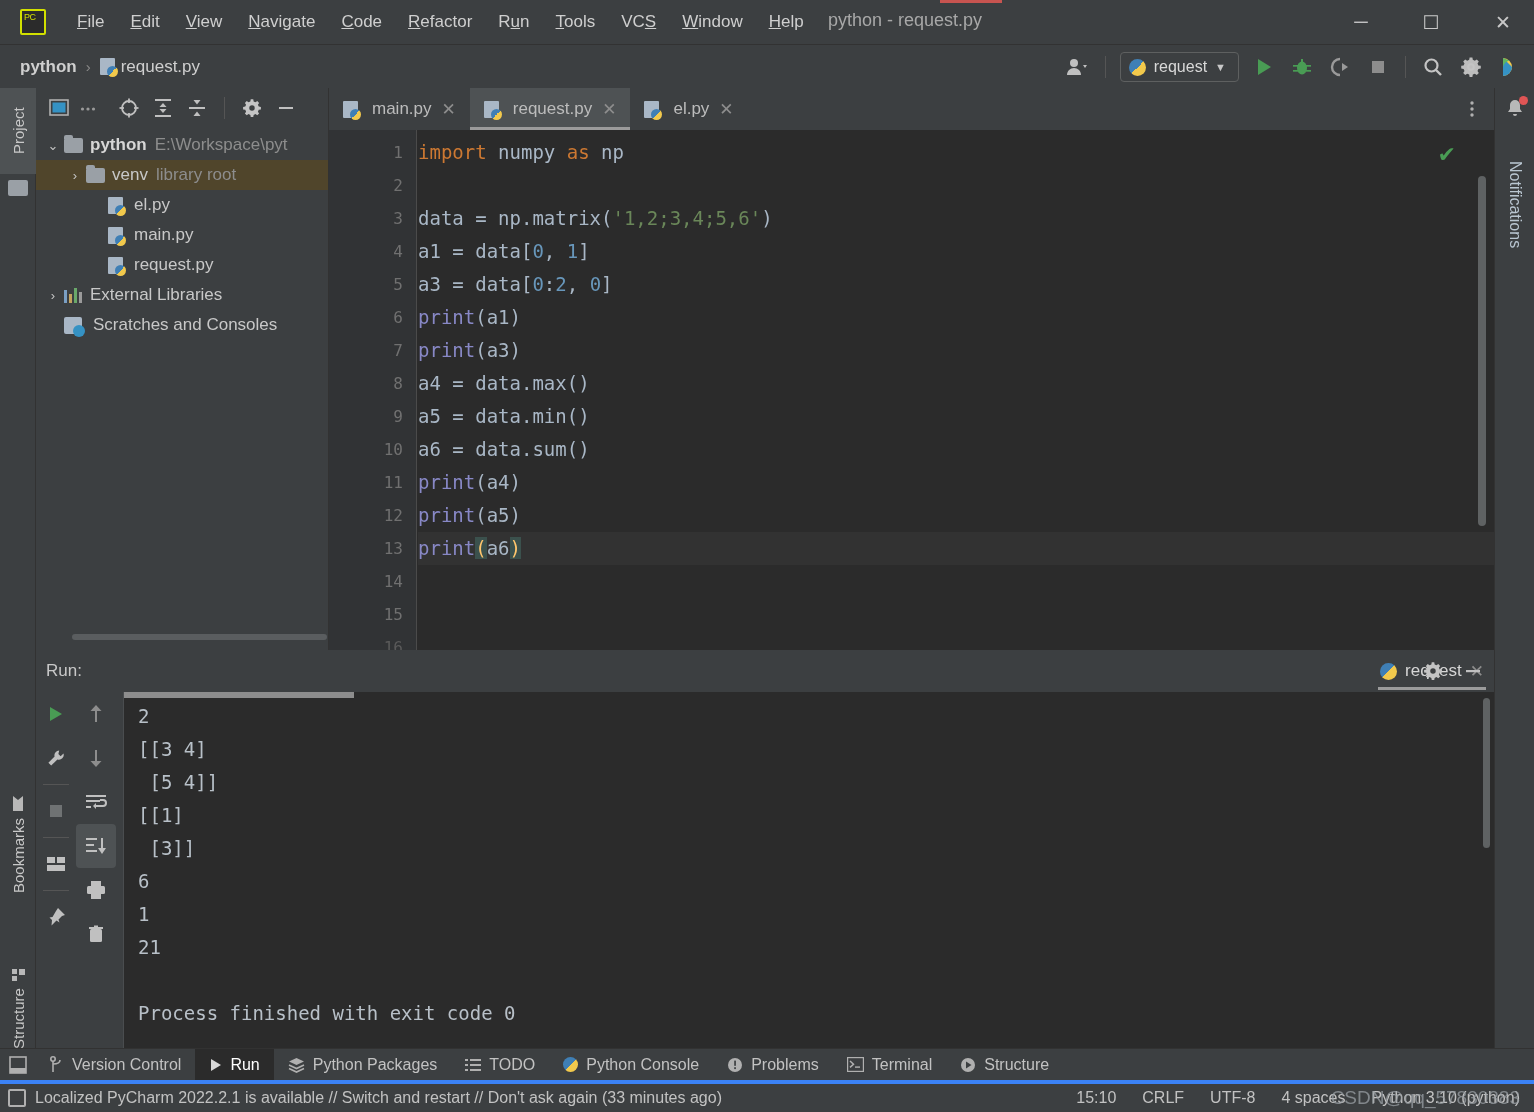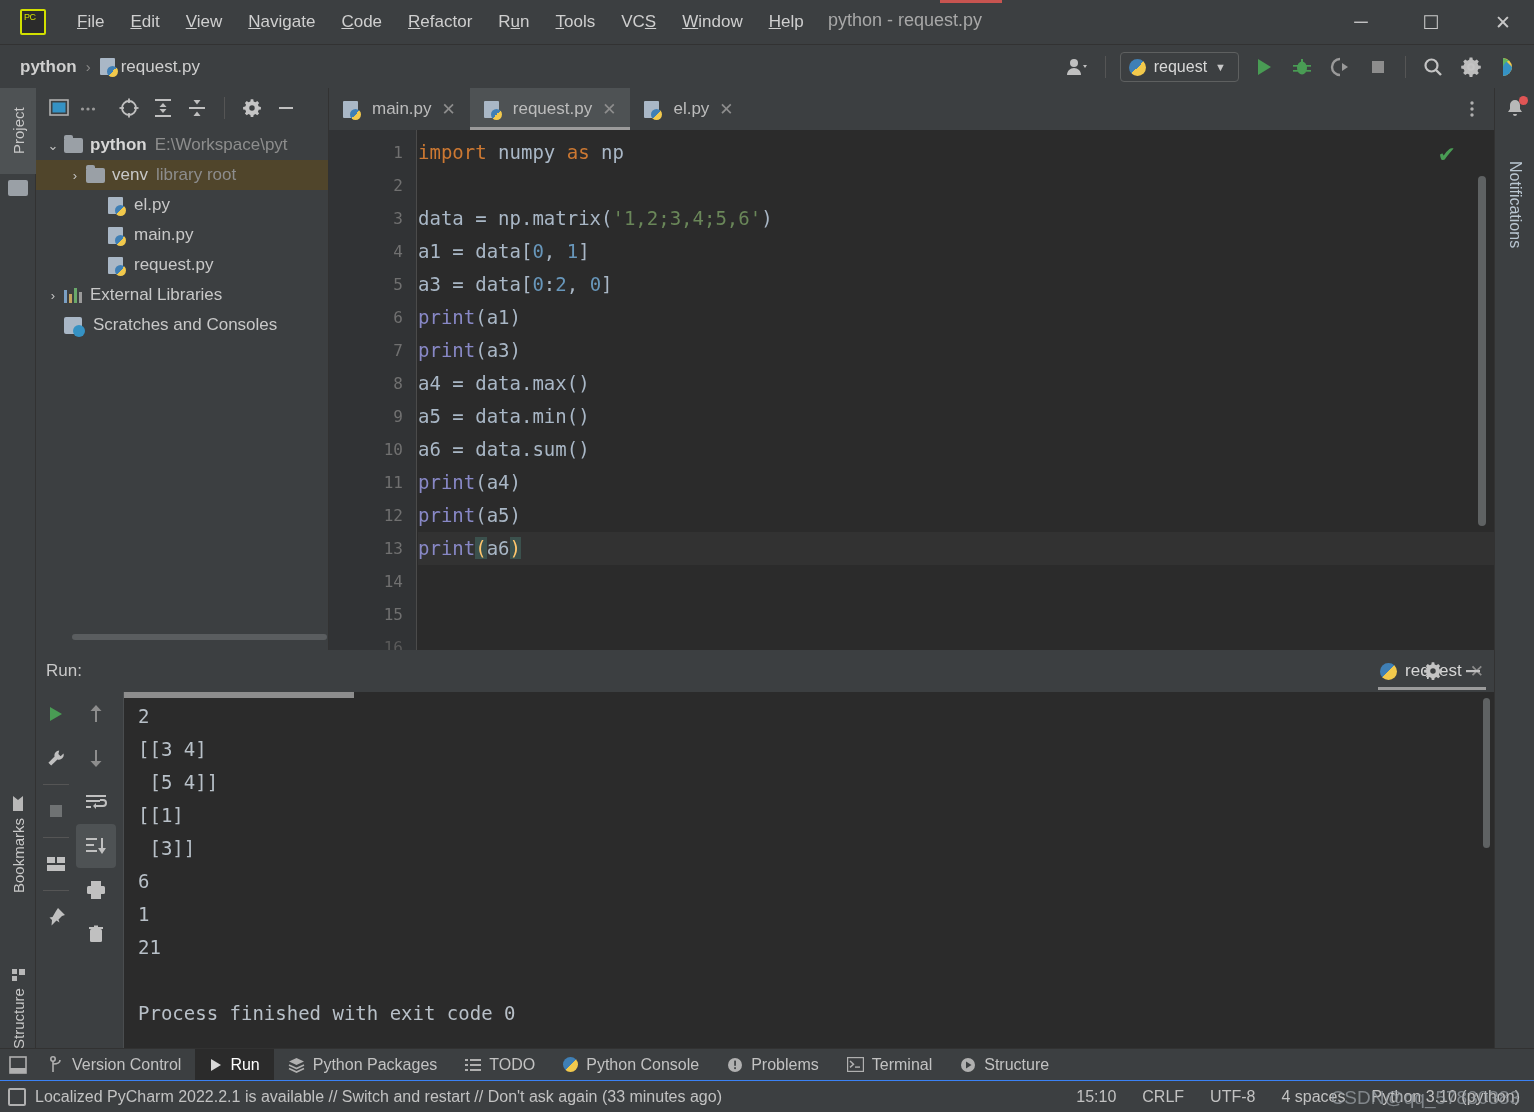--- a/index.html
+++ b/index.html
@@ -214,21 +214,21 @@
   .bt {
     display:flex;align-items:center;gap:8px; height:32px; padding:0 14px;
     font-size:16px; color:#c2c2c2; white-space:nowrap;
   }
   .bt.sel { background:#2b2b2b; color:#ffffff; }
 
   
   .statusbar {
     position:absolute; left:0; bottom:0; width:1534px; height:32px;
     background:#3c3f41; display:flex; align-items:center;
-    border-top:1px solid #3b82f6; font-size:16px; color:#c2c2c2;
+    border-top:4px solid #3b82f6; font-size:16px; color:#c2c2c2;
   }
   .sb-left { display:flex; align-items:center; gap:9px; margin-left:8px; }
   .sb-right { position:absolute; right:14px; display:flex; align-items:center; gap:26px; }
   .sb-ico { width:18px;height:18px;border:2px solid #b0b0b0;border-radius:2px;}
   .watermark {
     position:absolute; right:14px; bottom:3px; font-size:19px; color:#9aa0a5;
     opacity:.75; white-space:nowrap; pointer-events:none;
   }
   svg { display:block; }
 </style>

